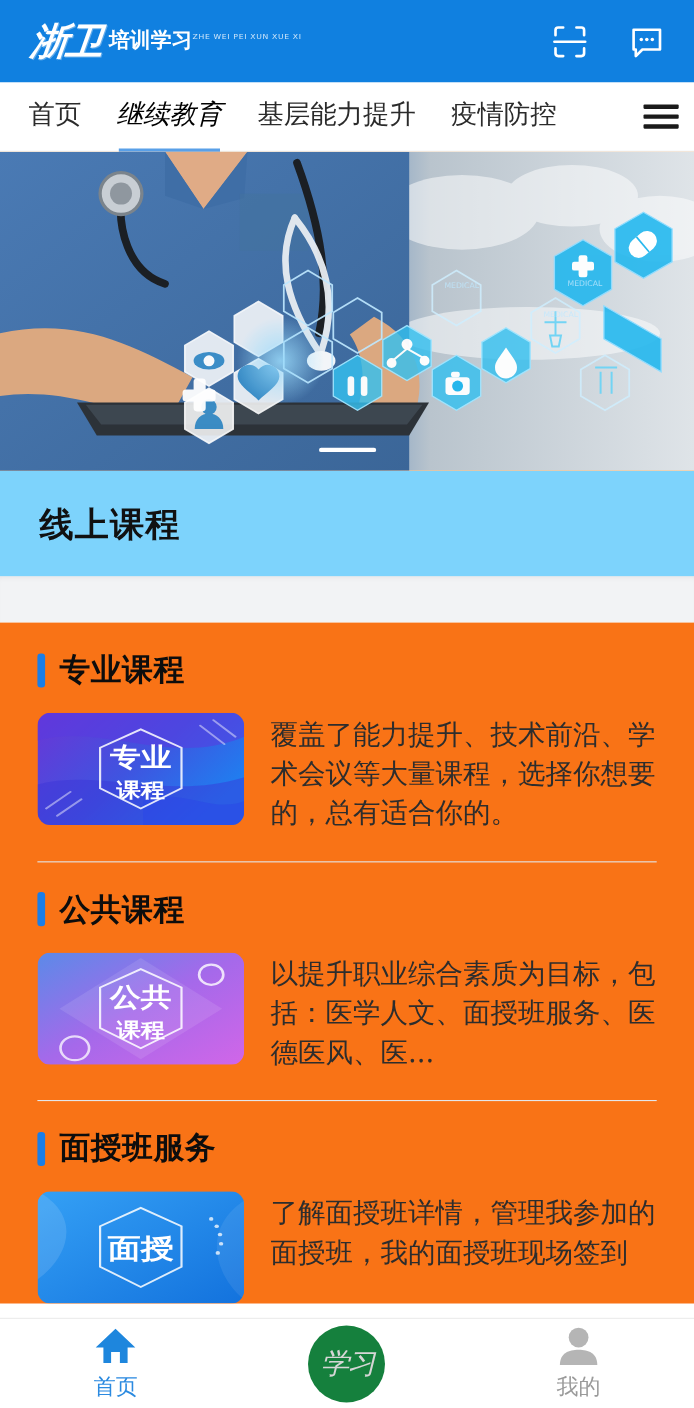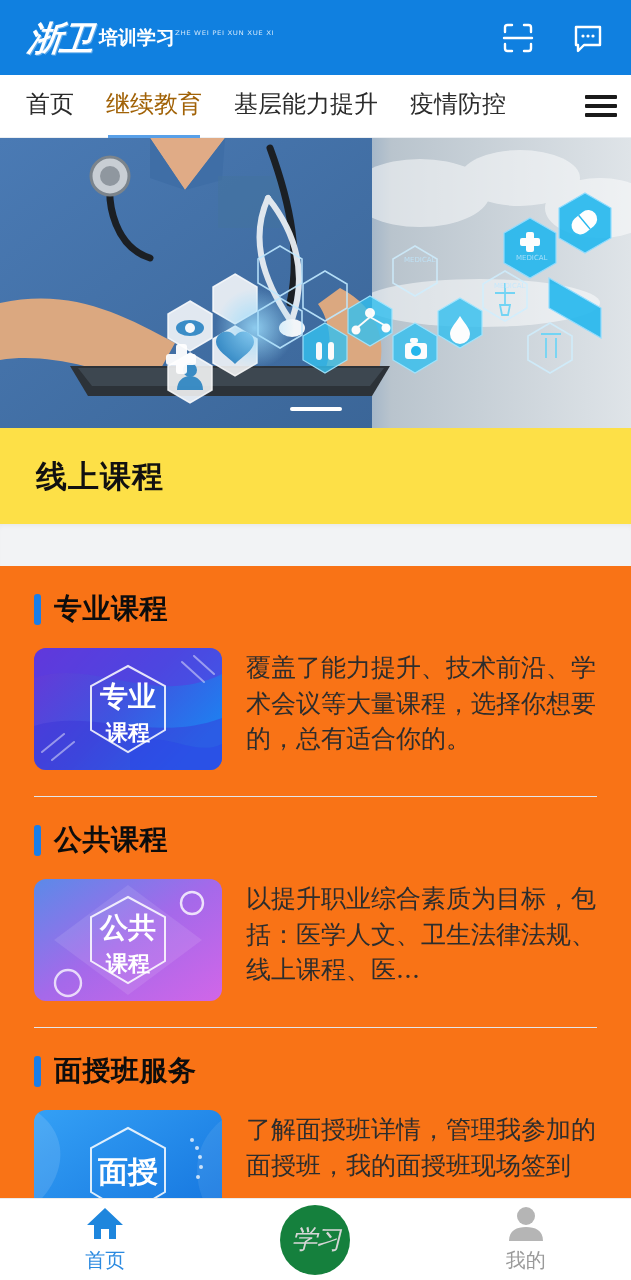--- a/index.html
+++ b/index.html
@@ -71,21 +71,21 @@
     position: relative;
   }
   .tab {
     font-size: 24px;
     color: #2b2b2b;
     padding: 0 0 4px 0;
     margin-right: 32px;
     position: relative;
     white-space: nowrap;
   }
-  .tab.active { color: #a16207; }
+  .tab.active { color: #000000; font-style: italic; }
   .tab.active::after {
     content: "";
     position: absolute;
     left: 2px; right: 2px;
     bottom: -14px;
     height: 3px;
     background: #59a0e8;
   }
   .tab:last-of-type { margin-right: 14px; }
   .hamburger {
@@ -111,21 +111,21 @@
     transform: translateX(-50%);
     bottom: 17px;
     width: 52px;
     height: 4px;
     background: #ffffff;
     border-radius: 2px;
   }
 
   
   .page-title-band {
-    background: #fde047;
+    background: #7dd3fc;
     padding: 28px 0 26px 36px;
   }
   .page-title {
     font-size: 31px;
     font-weight: 700;
     color: #111111;
     letter-spacing: 1px;
     font-family: "DejaVu Serif", "Liberation Serif", serif;
   }
   .gray-gap {
@@ -142,21 +142,21 @@
   .sec-title {
     font-size: 28px;
     font-weight: 700;
     color: #0d0d0d;
     letter-spacing: .5px;
     font-family: "DejaVu Serif", "Liberation Serif", serif;
   }
   .sec-body { display: flex; gap: 24px; align-items: flex-start; }
   .thumb {
     width: 188px;
-    height: 122px;
+    height: 102px;
     border-radius: 12px;
     flex: none;
     overflow: hidden;
     position: relative;
   }
   .thumb svg { width: 100%; height: 100%; display: block; }
   .sec-desc {
     font-size: 25px;
     line-height: 1.42;
     color: #2d2d2d;
@@ -452,21 +452,21 @@
             </defs>
             <rect width="188" height="122" fill="url(#g2)"></rect>
             <polygon points="94,6 168,61 94,116 20,61" fill="#ffffff" opacity=".1"></polygon>
             <circle cx="158" cy="24" r="11" fill="none" stroke="#ffffff" stroke-opacity=".8" stroke-width="2.4"></circle>
             <circle cx="34" cy="104" r="13" fill="none" stroke="#ffffff" stroke-opacity=".75" stroke-width="2.4"></circle>
             <polygon points="94,18 131,38 131,82 94,104 57,82 57,38" fill="none" stroke="#ffffff" stroke-opacity=".85" stroke-width="2"></polygon>
             <text x="94" y="58" text-anchor="middle" fill="#ffffff" font-size="28" font-weight="bold" font-family="DejaVu Sans, sans-serif">公共</text>
             <text x="94" y="92" text-anchor="middle" fill="#ffffff" font-size="22" font-weight="bold" font-family="DejaVu Sans, sans-serif">课程</text>
           </svg>
         </div>
-        <div class="sec-desc">以提升职业综合素质为目标，包括：医学人文、卫生法律法规、线上课程、医...</div>
+        <div class="sec-desc">以提升职业综合素质为目标，包括：医学人文、面授班服务、医德医风、医...</div>
       </div>
     </div>
     <div class="divider"></div>
 
     <div class="course-section">
       <div class="sec-head">
         <div class="sec-bar"></div>
         <div class="sec-title">面授班服务</div>
       </div>
       <div class="sec-body">

